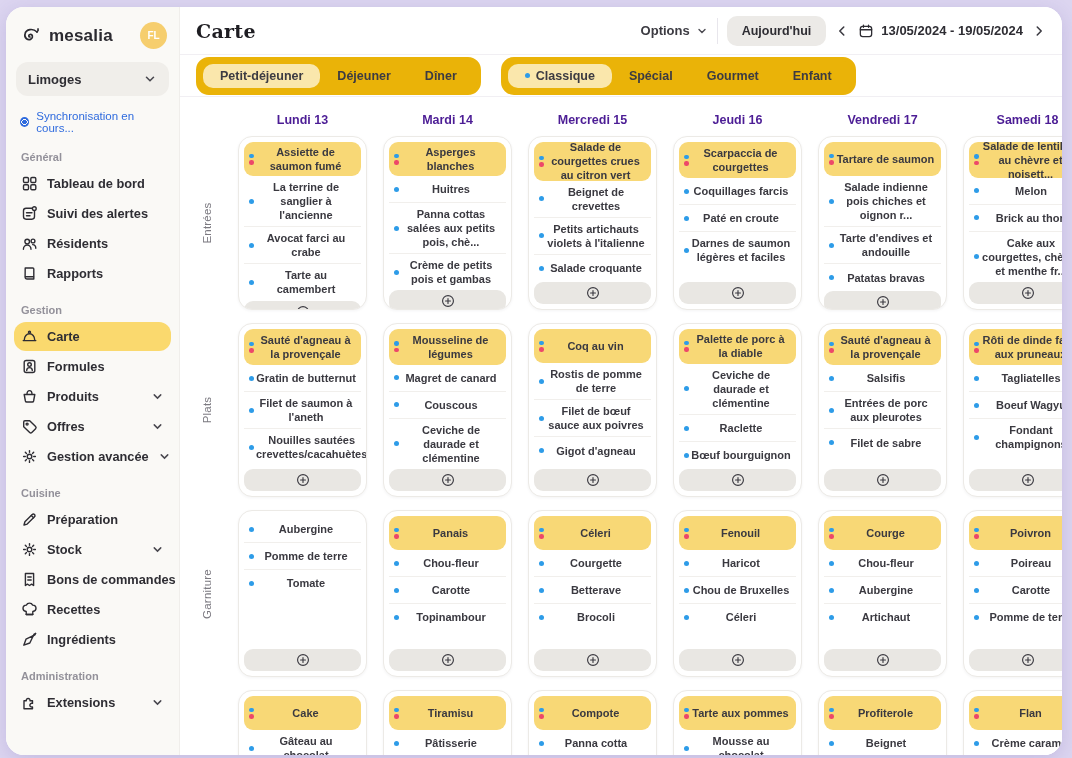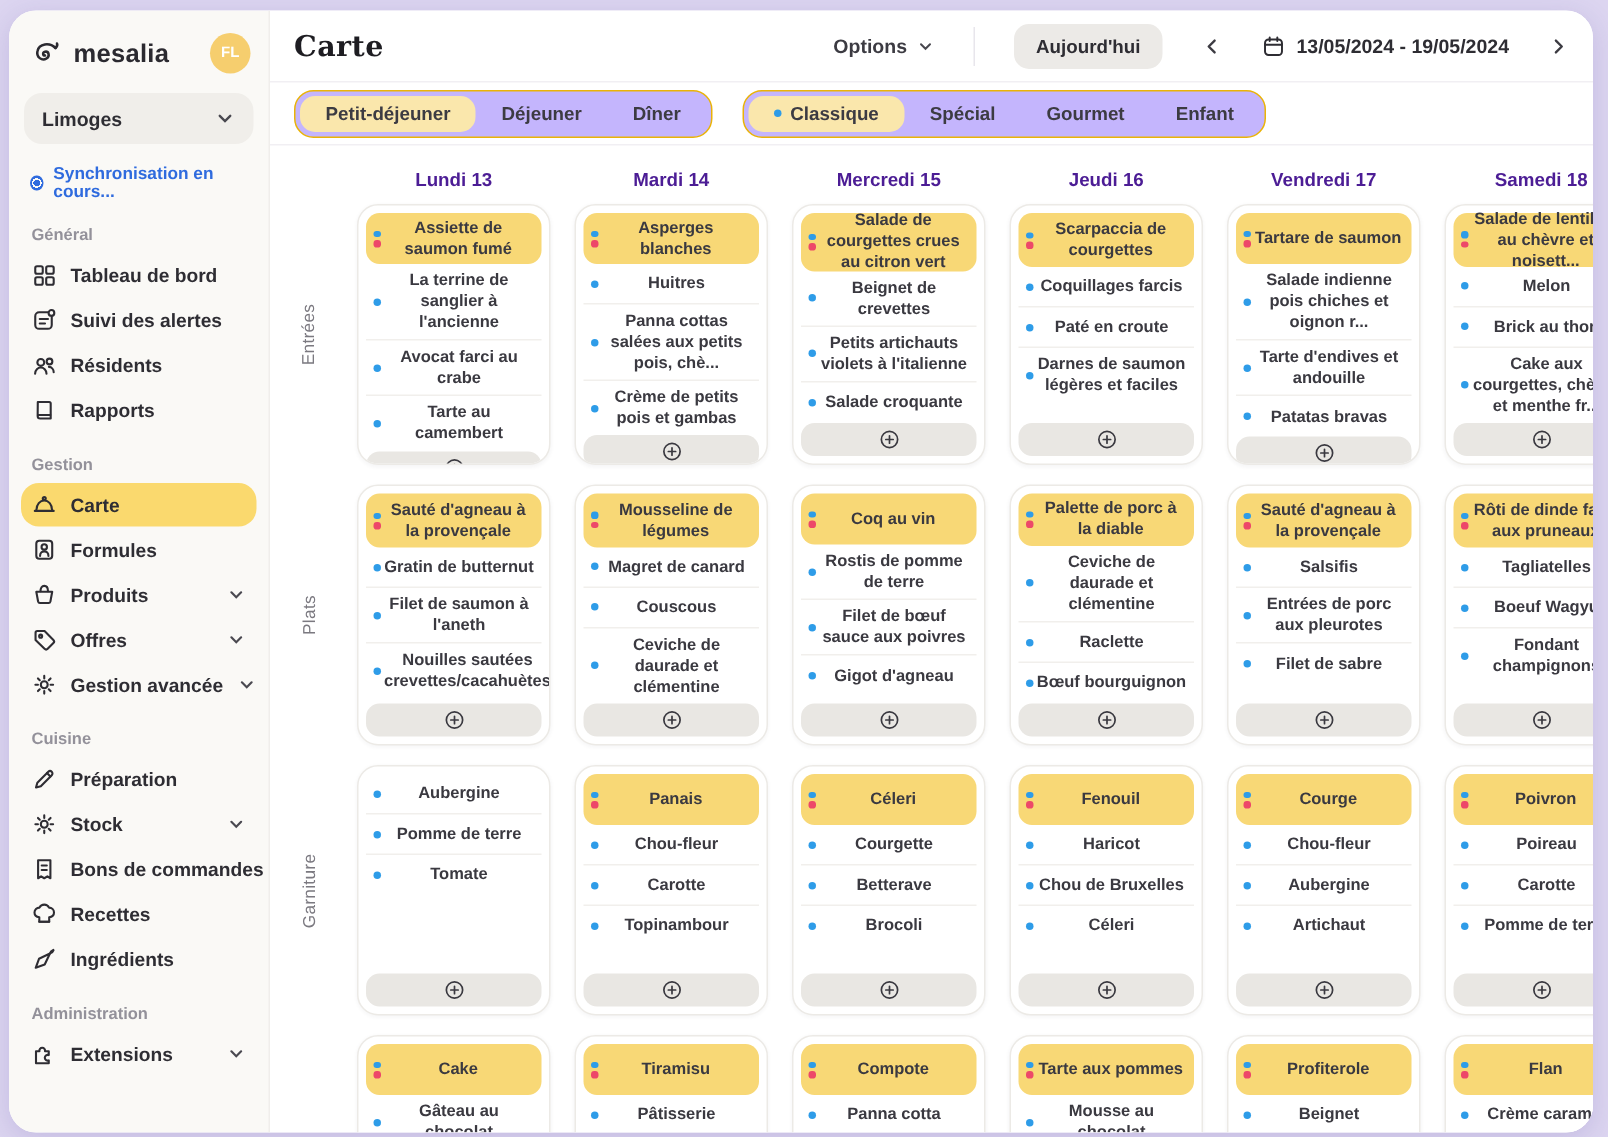--- a/index.html
+++ b/index.html
@@ -15,49 +15,49 @@
              display:flex; flex-direction:column; padding-bottom:8px; }
   .logo-row { display:flex; align-items:center; padding:15px 12px 10px 14px; }
   .logo-icon { width:22px; height:22px; margin-right:7px; }
   .logo-text { font-size:17px; font-weight:700; color:#2B2A30; letter-spacing:.2px; }
   .avatar { margin-left:auto; width:27px; height:27px; border-radius:50%; background:#F6CE6E;
             color:#fff; font-size:10px; font-weight:700; display:flex; align-items:center; justify-content:center; }
   .location-select { margin:3px 10px 0; background:#F0EEEA; border-radius:12px; height:34px;
             display:flex; align-items:center; padding:0 12px; font-size:13px; font-weight:700; color:#2E2D33; cursor:pointer; }
   .location-select .chev { margin-left:auto; display:flex; }
   .sync { display:flex; align-items:center; gap:7px; padding:14px 14px 2px; color:#2F6BDE;
-          font-size:11.5px; font-weight:700; }
+          font-size:11.5px; font-weight:400; }
   .sync-dot { width:10px; height:10px; border-radius:50%;
           background:radial-gradient(circle,#2F6BDE 0 2.2px,#FAF9F6 2.2px 3.2px,#2F6BDE 3.2px 5px); }
   .section-label { padding:15px 15px 5px; font-size:11px; font-weight:700; color:#93919A; }
   .nav-item { margin:1px 8px; padding:6px 7px; border-radius:12px; display:flex; align-items:center;
               gap:9px; font-size:12.8px; font-weight:700; color:#2E2D33; cursor:pointer; }
   .nav-item.active { background:#FAD96E; }
   .nav-icon { width:17px; height:17px; display:flex; flex-shrink:0; }
   .nav-icon svg, .chev svg { width:100%; height:100%; }
   .nav-chevron { margin-left:auto; width:13px; height:13px; display:flex; color:#4A4950; }
   .nav-label { white-space:nowrap; }
 
   
   .main { flex:1; display:flex; flex-direction:column; overflow:hidden; background:#fff; }
   .header { height:48px; min-height:48px; display:flex; align-items:center; padding:0 16px;
             border-bottom:1px solid #F1EFF3; }
   .page-title { font-family:"DejaVu Serif", serif; font-size:19px; font-weight:700; color:#1E1D22; letter-spacing:.3px; }
-  .header-actions { margin-left:auto; display:flex; align-items:center; gap:26px; }
+  .header-actions { margin-left:auto; display:flex; align-items:center; gap:9px; }
   .options-btn { display:flex; align-items:center; gap:6px; font-size:13px; font-weight:600; color:#3C3B42; cursor:pointer; }
   .vdiv { width:1px; height:26px; background:#E8E6EC; }
   .today-btn { background:#ECEAE7; border:none; border-radius:10px; padding:8px 15px; font-size:12.5px;
                font-weight:700; color:#2E2D33; font-family:inherit; cursor:pointer; }
   .nav-arrow { width:14px; height:14px; display:flex; color:#3C3B42; cursor:pointer; }
   .date-range { display:flex; align-items:center; gap:7px; font-size:13px; font-weight:600; color:#2E2D33; cursor:pointer; }
   .cal-icon { width:16px; height:16px; display:flex; }
 
   .filter-bar { height:42px; min-height:42px; display:flex; align-items:center; gap:20px;
                 padding:0 16px; border-bottom:1px solid #F1EFF3; }
-  .tab-group { display:flex; border:1px solid #eab308; border-radius:13px; padding:3px; background:#c4b5fd; }
+  .tab-group { display:flex; border:4px solid #eab308; border-radius:13px; padding:3px; background:#eab308; }
   .tab { padding:5px 17px; border-radius:10px; font-size:12.5px; font-weight:600; color:#3C3B42;
          display:flex; align-items:center; gap:6px; cursor:pointer; white-space:nowrap; }
   .tab.active { background:#FAE7AC; font-weight:700; }
   .tab-dot { width:5px; height:5px; border-radius:50%; background:#2E9CE8; }
 
   
   .grid-area { flex:1; overflow:hidden; padding:8px 0 0 12px; }
   .day-header-row, .menu-row { display:grid; grid-template-columns:30px repeat(6,129px); column-gap:16px; }
   .day-header-row { margin-bottom:9px; }
   .day-header { text-align:center; font-size:12.5px; font-weight:600; color:#4c1d95; padding-top:8px; }

